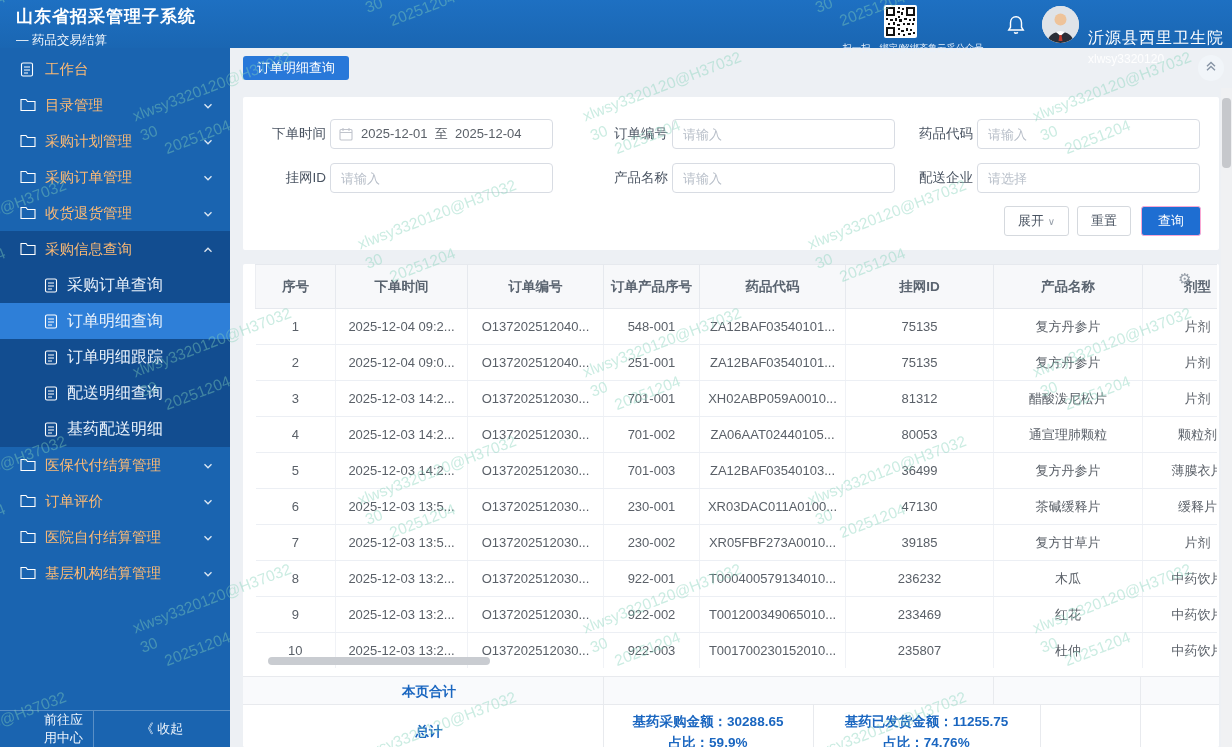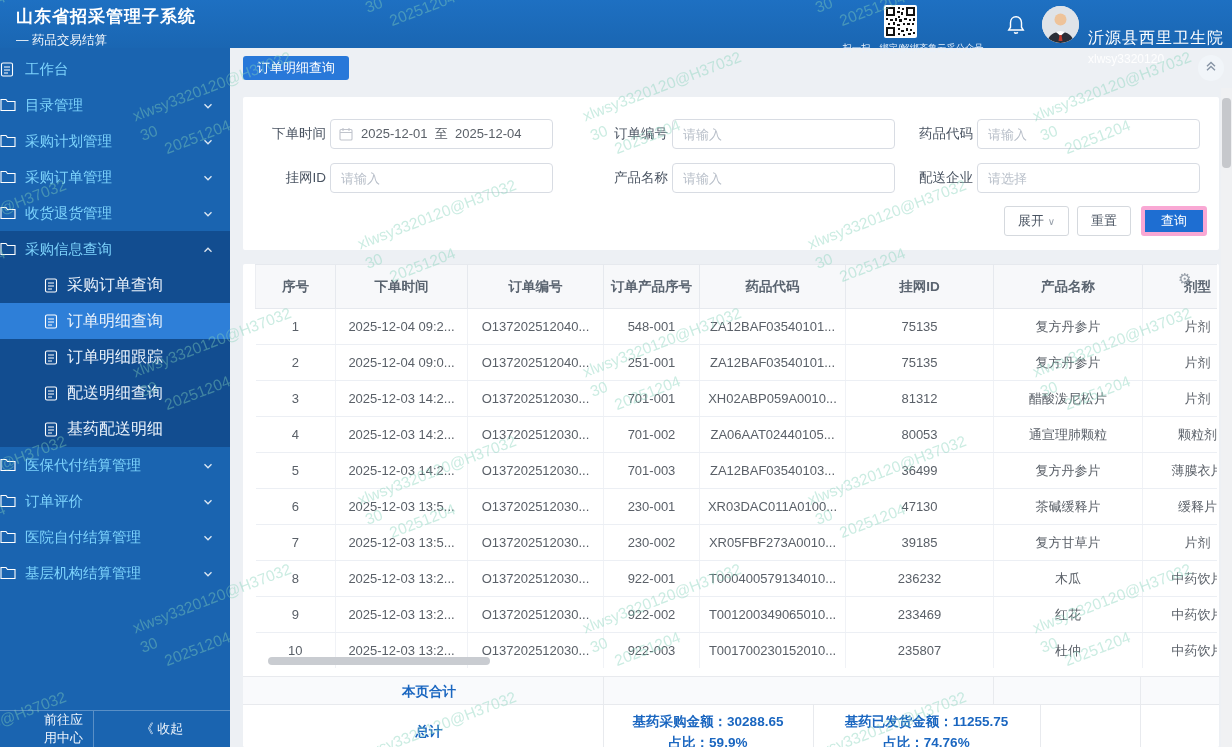--- a/index.html
+++ b/index.html
@@ -20,22 +20,22 @@
   .avatar{position:absolute;left:1042px;top:6px;width:37px;height:37px;border-radius:50%;overflow:hidden;background:#e3e6ea;}
   .who{position:absolute;left:1088px;top:8px;color:#fff;}
   .who .org{font-size:16px;font-weight:normal;letter-spacing:1px;margin-top:20px;}
   .who .usr{font-size:12px;margin-top:3px;opacity:.95;}
 
   
   .sidebar{position:absolute;left:0;top:48px;width:230px;height:699px;
            background:#1a64b0;z-index:25;color:#fff;}
   .side-nav{position:absolute;left:0;top:3px;right:0;}
   .side-group.open{background:#124d90;}
-  .side-item{height:36px;display:flex;align-items:center;
-             font-size:14.5px;cursor:pointer;position:relative;color:#7dd3fc;}
+  .side-item{height:36px;display:flex;align-items:center;padding-left:20px;
+             font-size:14.5px;cursor:pointer;position:relative;color:#fdba74;}
   .side-item .mi{width:17px;height:17px;margin-right:8px;display:flex;align-items:center;}
   .side-item .chev{position:absolute;right:16px;top:12px;opacity:.85;}
   .side-sub{height:36px;display:flex;align-items:center;padding-left:44px;
             font-size:16px;cursor:pointer;color:#e9f1fa;}
   .side-sub .mi{width:15px;height:15px;margin-right:8px;display:flex;align-items:center;}
   .side-sub.sel{background:#2e7fd8;}
   .side-foot{position:absolute;left:0;bottom:0;width:230px;height:37px;
              border-top:1px solid rgba(255,255,255,.28);display:flex;font-size:13px;}
   .side-foot .cell{display:flex;align-items:center;justify-content:center;cursor:pointer;color:#ecf3fb;}
   .side-foot .c1{width:94px;border-right:1px solid rgba(255,255,255,.28);padding-left:44px;}
@@ -53,21 +53,21 @@
   .f-label{position:absolute;width:84px;text-align:right;font-size:13.5px;color:#4a5462;line-height:30px;}
   .f-input{position:absolute;width:223px;height:30px;border:1px solid #d8dce3;border-radius:4px;
            background:#fff;display:flex;align-items:center;padding:0 8px;}
   .f-input input{border:none;outline:none;flex:1;font-size:13px;color:#5a6068;width:100%;
                  font-family:"Liberation Sans",sans-serif;background:transparent;}
   .f-input input::placeholder{color:#b8bfc9;}
   .f-input .cal{margin-right:6px;display:flex;}
   .btn{height:30px;border-radius:3px;font-size:13px;cursor:pointer;
        font-family:"Liberation Sans",sans-serif;}
   .btn.plain{background:#fff;border:1px solid #d5d9de;color:#4a5462;padding:0 13px;}
-  .btn.primary{background:#1e6ed2;border:4px solid #f9a8d4;color:#fff;padding:0 16px;}
+  .btn.primary{background:#1e6ed2;border:1px solid #f9a8d4;color:#fff;padding:0 16px;}
   #btn-expand{position:absolute;left:761px;top:109px;}
   #btn-reset{position:absolute;left:834px;top:109px;}
   #btn-search{position:absolute;left:898px;top:109px;}
 
   .table-card{position:absolute;left:13px;top:216px;width:976px;height:483px;background:#fff;overflow:hidden;border-radius:2px;}
   .table-clip{position:absolute;left:12px;top:0;width:962px;height:404px;overflow:hidden;}
   table.grid{border-collapse:collapse;table-layout:fixed;width:997px;}
   table.grid th{height:44px;background:#f7f8fa;font-size:13.5px;color:#5a6470;font-weight:bold;
                 border:1px solid #e6e9ee;border-left:none;text-align:center;}
   table.grid th:first-child{border-left:1px solid #eceef2;}

